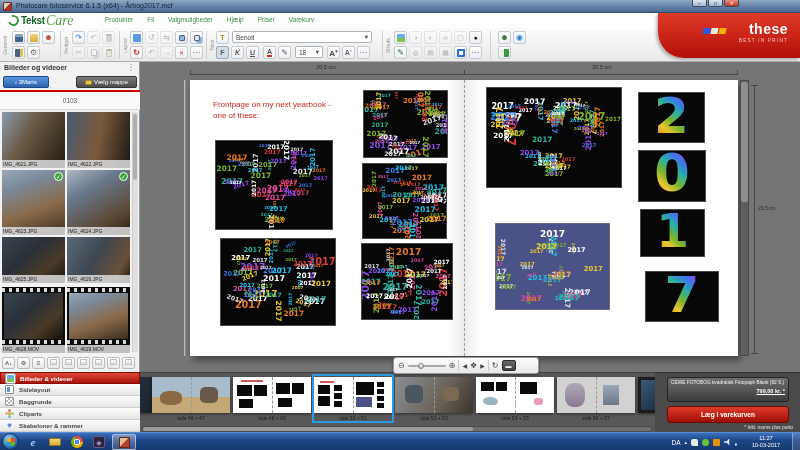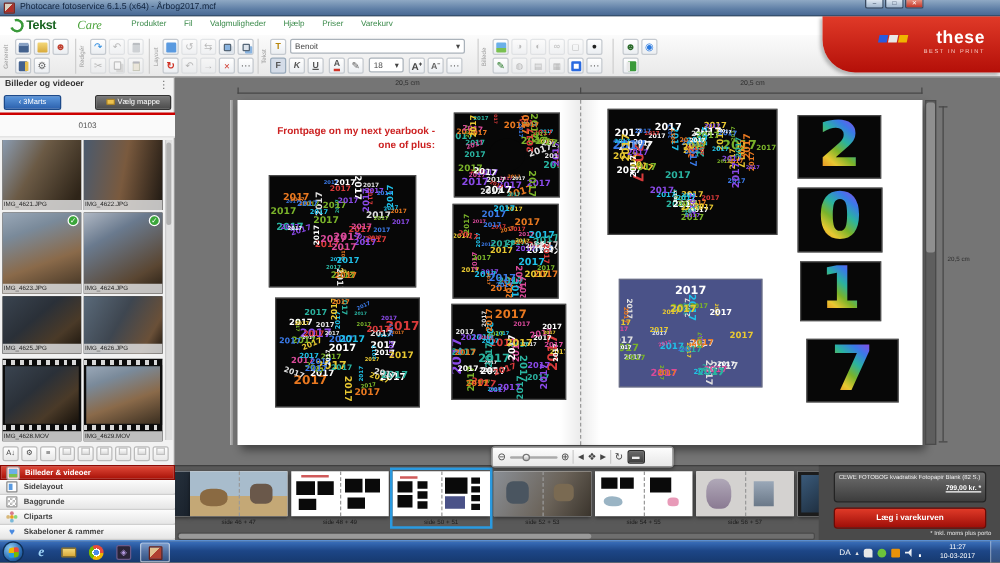--- a/index.html
+++ b/index.html
@@ -12,21 +12,21 @@
   #app-icon{left:3px;top:2px;width:9px;height:9px;background:linear-gradient(135deg,#d8d0c0 45%,#b03028 45%);border:1px solid #7a2a22;border-radius:1px}
   #title-text{left:16px;top:2px;font-size:7px;color:#10233d;white-space:nowrap}
   .winbtn{top:0;width:15px;height:7px;border:1px solid #3a4a60;border-top:none;border-radius:0 0 2px 2px;background:linear-gradient(#dfe8f2,#9fb4cc);color:#24364e;font-size:5px;line-height:6px;text-align:center}
   #btn-close{background:linear-gradient(#e8907f,#c23325);color:#fff}
 
   
   #menurow{left:0;top:13px;width:800px;height:15px;background:#fff;z-index:30}
   #logo{left:8px;top:1px;height:13px;display:flex;align-items:center}
   #logo-swirl{width:11px;height:11px;border:2px solid #3a9a3a;border-radius:50%;border-left-color:transparent;transform:rotate(25deg);margin-right:2px}
   #logo-photo{font-size:10px;font-weight:bold;color:#17631f;letter-spacing:-0.3px}
-  #logo-care{font-size:10px;font-style:italic;color:#4aa23a;font-family:"Liberation Serif",serif;margin-left:17px}
+  #logo-care{font-size:14px;font-style:italic;color:#4aa23a;font-family:"Liberation Serif",serif;margin-left:1px}
   #menu-items{left:105px;top:3px;display:flex;gap:14px}
   .menu-item{font-size:6.5px;color:#3a8a4a;white-space:nowrap}
 
   
   #cewe{right:0;top:13px;width:142px;height:45px;background:linear-gradient(#e03a28,#b40f08);border-radius:0 0 0 26px;z-index:35;box-shadow:-2px 2px 3px rgba(0,0,0,.25)}
   #cewe-flags{right:74px;top:15px;display:flex;gap:1px}
   .flag{width:7px;height:6px;transform:skewX(-12deg)}
   #cewe-word{right:12px;top:8px;font-size:14px;font-weight:bold;color:#fff;letter-spacing:.5px}
   #cewe-tag{right:12px;top:25px;font-size:4.5px;color:#f6c9c2;letter-spacing:1.3px}
 
@@ -85,21 +85,21 @@
 
   
   #canvas{left:140px;top:62px;width:660px;height:310px;background:#757575;overflow:hidden}
   #ruler-line{left:50px;top:12px;width:548px;height:1px;background:#474747}
   .rtick{top:8px;width:1px;height:5px;background:#474747}
   .rlabel{top:2px;width:60px;text-align:center;font-size:5.5px;color:#2c2c2c}
   #spread{left:50px;top:18px;width:548px;height:276px;background:#fff;box-shadow:3px 4px 7px rgba(0,0,0,.45)}
   .pgedge{top:18px;width:2px;height:276px;border-left:1px solid #b9b9b9;border-right:1px solid #8e8e8e;background:#ddd}
   #fold{left:274px;top:0;width:1px;height:276px;border-left:1px dashed #9a9a9a}
   #fold-shade{left:258px;top:0;width:32px;height:276px;background:linear-gradient(90deg,rgba(0,0,0,0),rgba(0,0,0,.08) 50%,rgba(0,0,0,0))}
-  #caption{left:23px;top:20px;width:135px;text-align:right;font-weight:bold;font-size:8px;line-height:1.35;color:#cc2222}
+  #caption{left:23px;top:20px;width:135px;text-align:left;font-weight:normal;font-size:8px;line-height:1.35;color:#cc2222}
   .cloud-img{position:absolute;overflow:hidden;border:1px solid rgba(130,130,130,.55)}
   .cloud-img.dark{background:#070707}
   .cw{position:absolute;font-weight:bold;font-family:"DejaVu Sans",sans-serif;white-space:nowrap;line-height:1}
   .digit-glyph{position:absolute;left:50%;top:50%;transform:translate(-50%,-54%);font-weight:bold;font-family:"DejaVu Sans",sans-serif;background:linear-gradient(40deg,#e03a3a,#e88a20,#e8c832,#7ab32a,#2ab3a0,#3a7ae8,#8a4ae8,#d94a9a);-webkit-background-clip:text;background-clip:text;color:transparent}
   .ring-hole{position:absolute;left:50%;top:50%;width:36%;height:40%;transform:translate(-50%,-50%);border-radius:50%;background:#070707}
   #cv-scroll{left:600px;top:18px;width:9px;height:276px;background:#5e5e5e;border:1px solid #4a4a4a}
   #cv-thumb{left:601px;top:20px;width:7px;height:120px;background:#8f8f8f;border-radius:2px}
   #vruler{left:614px;top:23px;width:1px;height:268px;background:#474747}
   .vcap{left:611px;width:7px;height:1px;background:#474747}
   #vruler-label{left:618px;top:143px;font-size:5px;color:#2c2c2c;white-space:nowrap}
@@ -438,21 +438,21 @@
   <div class="abs rtick" style="left:324px"></div>
   <div class="abs rtick" style="left:597px"></div>
 
   <div class="abs pgedge" style="left:44px"></div>
 
   <div class="abs" id="spread">
     <div class="abs" id="fold-shade"></div>
     <div class="abs" id="fold"></div>
     <div class="abs" id="caption">
       <div>Frontpage on my next yearbook -</div>
-      <div>one of plus:</div>
+      <div>one of these:</div>
     </div>
     <div class="abs" id="page-images" style="left:0;top:0;width:548px;height:276px">
         <div class="cloud-img dark" style="left: 25px; top: 60px; width: 118px; height: 90px;">
           <span class="cw" style="font-size: 4.9px; color: rgb(217, 58, 58); left: 68.1%; top: 17.8%; transform: translate(-50%, -50%) rotate(90deg);">2017</span>
           <span class="cw" style="font-size: 4.9px; color: rgb(58, 122, 232); left: 77%; top: 49.7%; transform: translate(-50%, -50%) rotate(0deg);">2017</span>
           <span class="cw" style="font-size: 6.7px; color: rgb(32, 192, 232); left: 83.7%; top: 18.4%; transform: translate(-50%, -50%) rotate(-90deg);">2017</span>
           <span class="cw" style="font-size: 7px; color: rgb(138, 74, 232); left: 67%; top: 21.1%; transform: translate(-50%, -50%) rotate(-90deg);">2017</span>
           <span class="cw" style="font-size: 3.8px; color: rgb(58, 122, 232); left: 15.6%; top: 23%; transform: translate(-50%, -50%) rotate(0deg);">2017</span>
           <span class="cw" style="font-size: 8px; color: rgb(217, 74, 154); left: 53.3%; top: 55.9%; transform: translate(-50%, -50%) rotate(0deg);">2017</span>
           <span class="cw" style="font-size: 7.9px; color: rgb(42, 179, 160); left: 13.7%; top: 46.5%; transform: translate(-50%, -50%) rotate(0deg);">2017</span>

